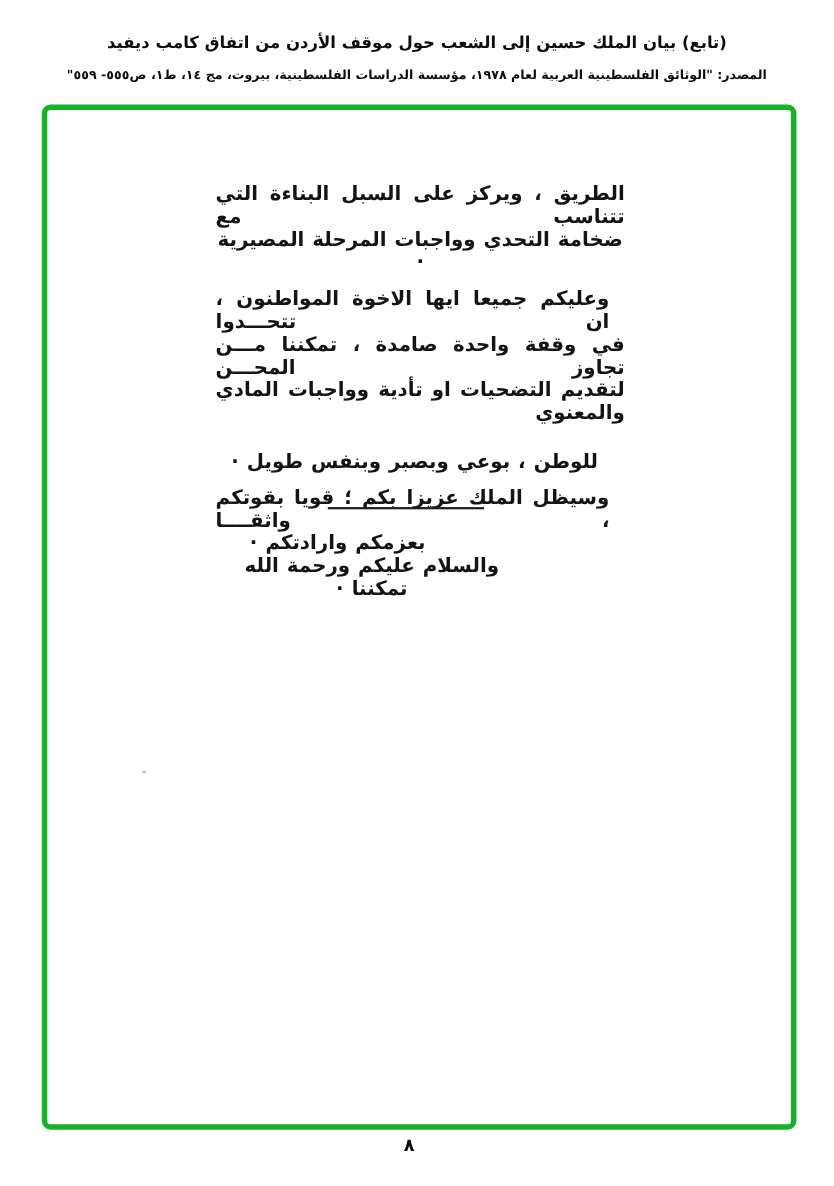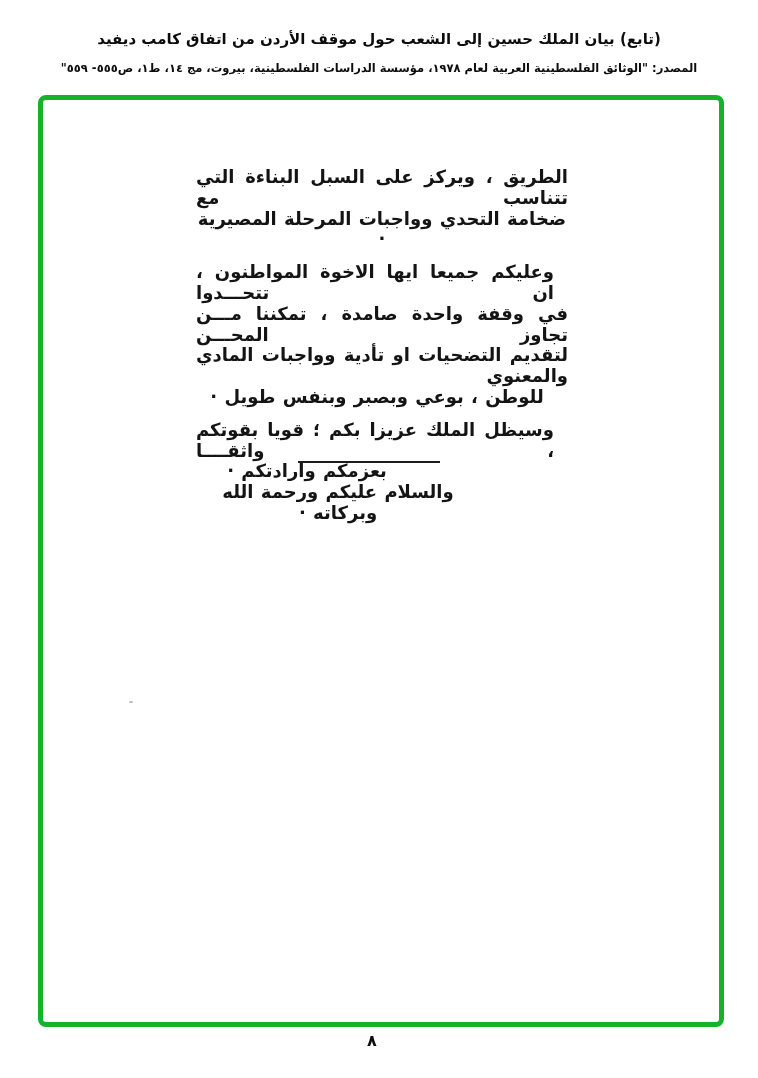--- a/index.html
+++ b/index.html
@@ -72,21 +72,21 @@
     word-spacing: 1px;
   }
   .line {
     min-height: 20.8px;
     text-align: center;
   }
   .line.just {
     text-align: justify;
     text-align-last: justify;
   }
-  .pr10  { padding-right: 10px; }
+  .pr10  { padding-right: 10px; margin-top: 23px; }
   .pr14  { padding-right: 14px; margin-top: 12px; }
   .pr88  { padding-right: 88px; }
   .pr96  { padding-right: 96px; }
   .pr150 { padding-right: 150px; }
 
   
   .divider {
     position: absolute;
     left: 298px;
     top: 461px;
@@ -133,21 +133,21 @@
 
   <div class="text-block" dir="rtl" style="color: rgb(20, 20, 20);">
     <div class="line just">الطريق ، ويركز على السبل البناءة التي تتناسب مع</div>
     <div class="line">ضخامة التحدي وواجبات المرحلة المصيرية ·</div>
     <div class="line just pr14">وعليكم جميعا ايها الاخوة المواطنون ، ان تتحـــدوا</div>
     <div class="line just">في وقفة واحدة صامدة ، تمكننا مـــن تجاوز المحـــن</div>
     <div class="line just">لتقديم التضحيات او تأدية وواجبات المادي والمعنوي</div>
     <div class="line pr10">للوطن ، بوعي وبصبر وبنفس طويل ·</div>
     <div class="line just pr14">وسيظل الملك عزيزا بكم ؛ قويا بقوتكم ، واثقــــا</div>
     <div class="line pr150">بعزمكم وارادتكم ·</div>
-    <div class="line pr88">والسلام عليكم ورحمة الله وبركاته ·</div>
+    <div class="line pr88">والسلام عليكم ورحمة الله تمكننا ·</div>
   </div>
 
   <div class="divider"></div>
 
   <div class="speck"></div>
 
   <div class="page-number">٨</div>
 
 </div>
 

